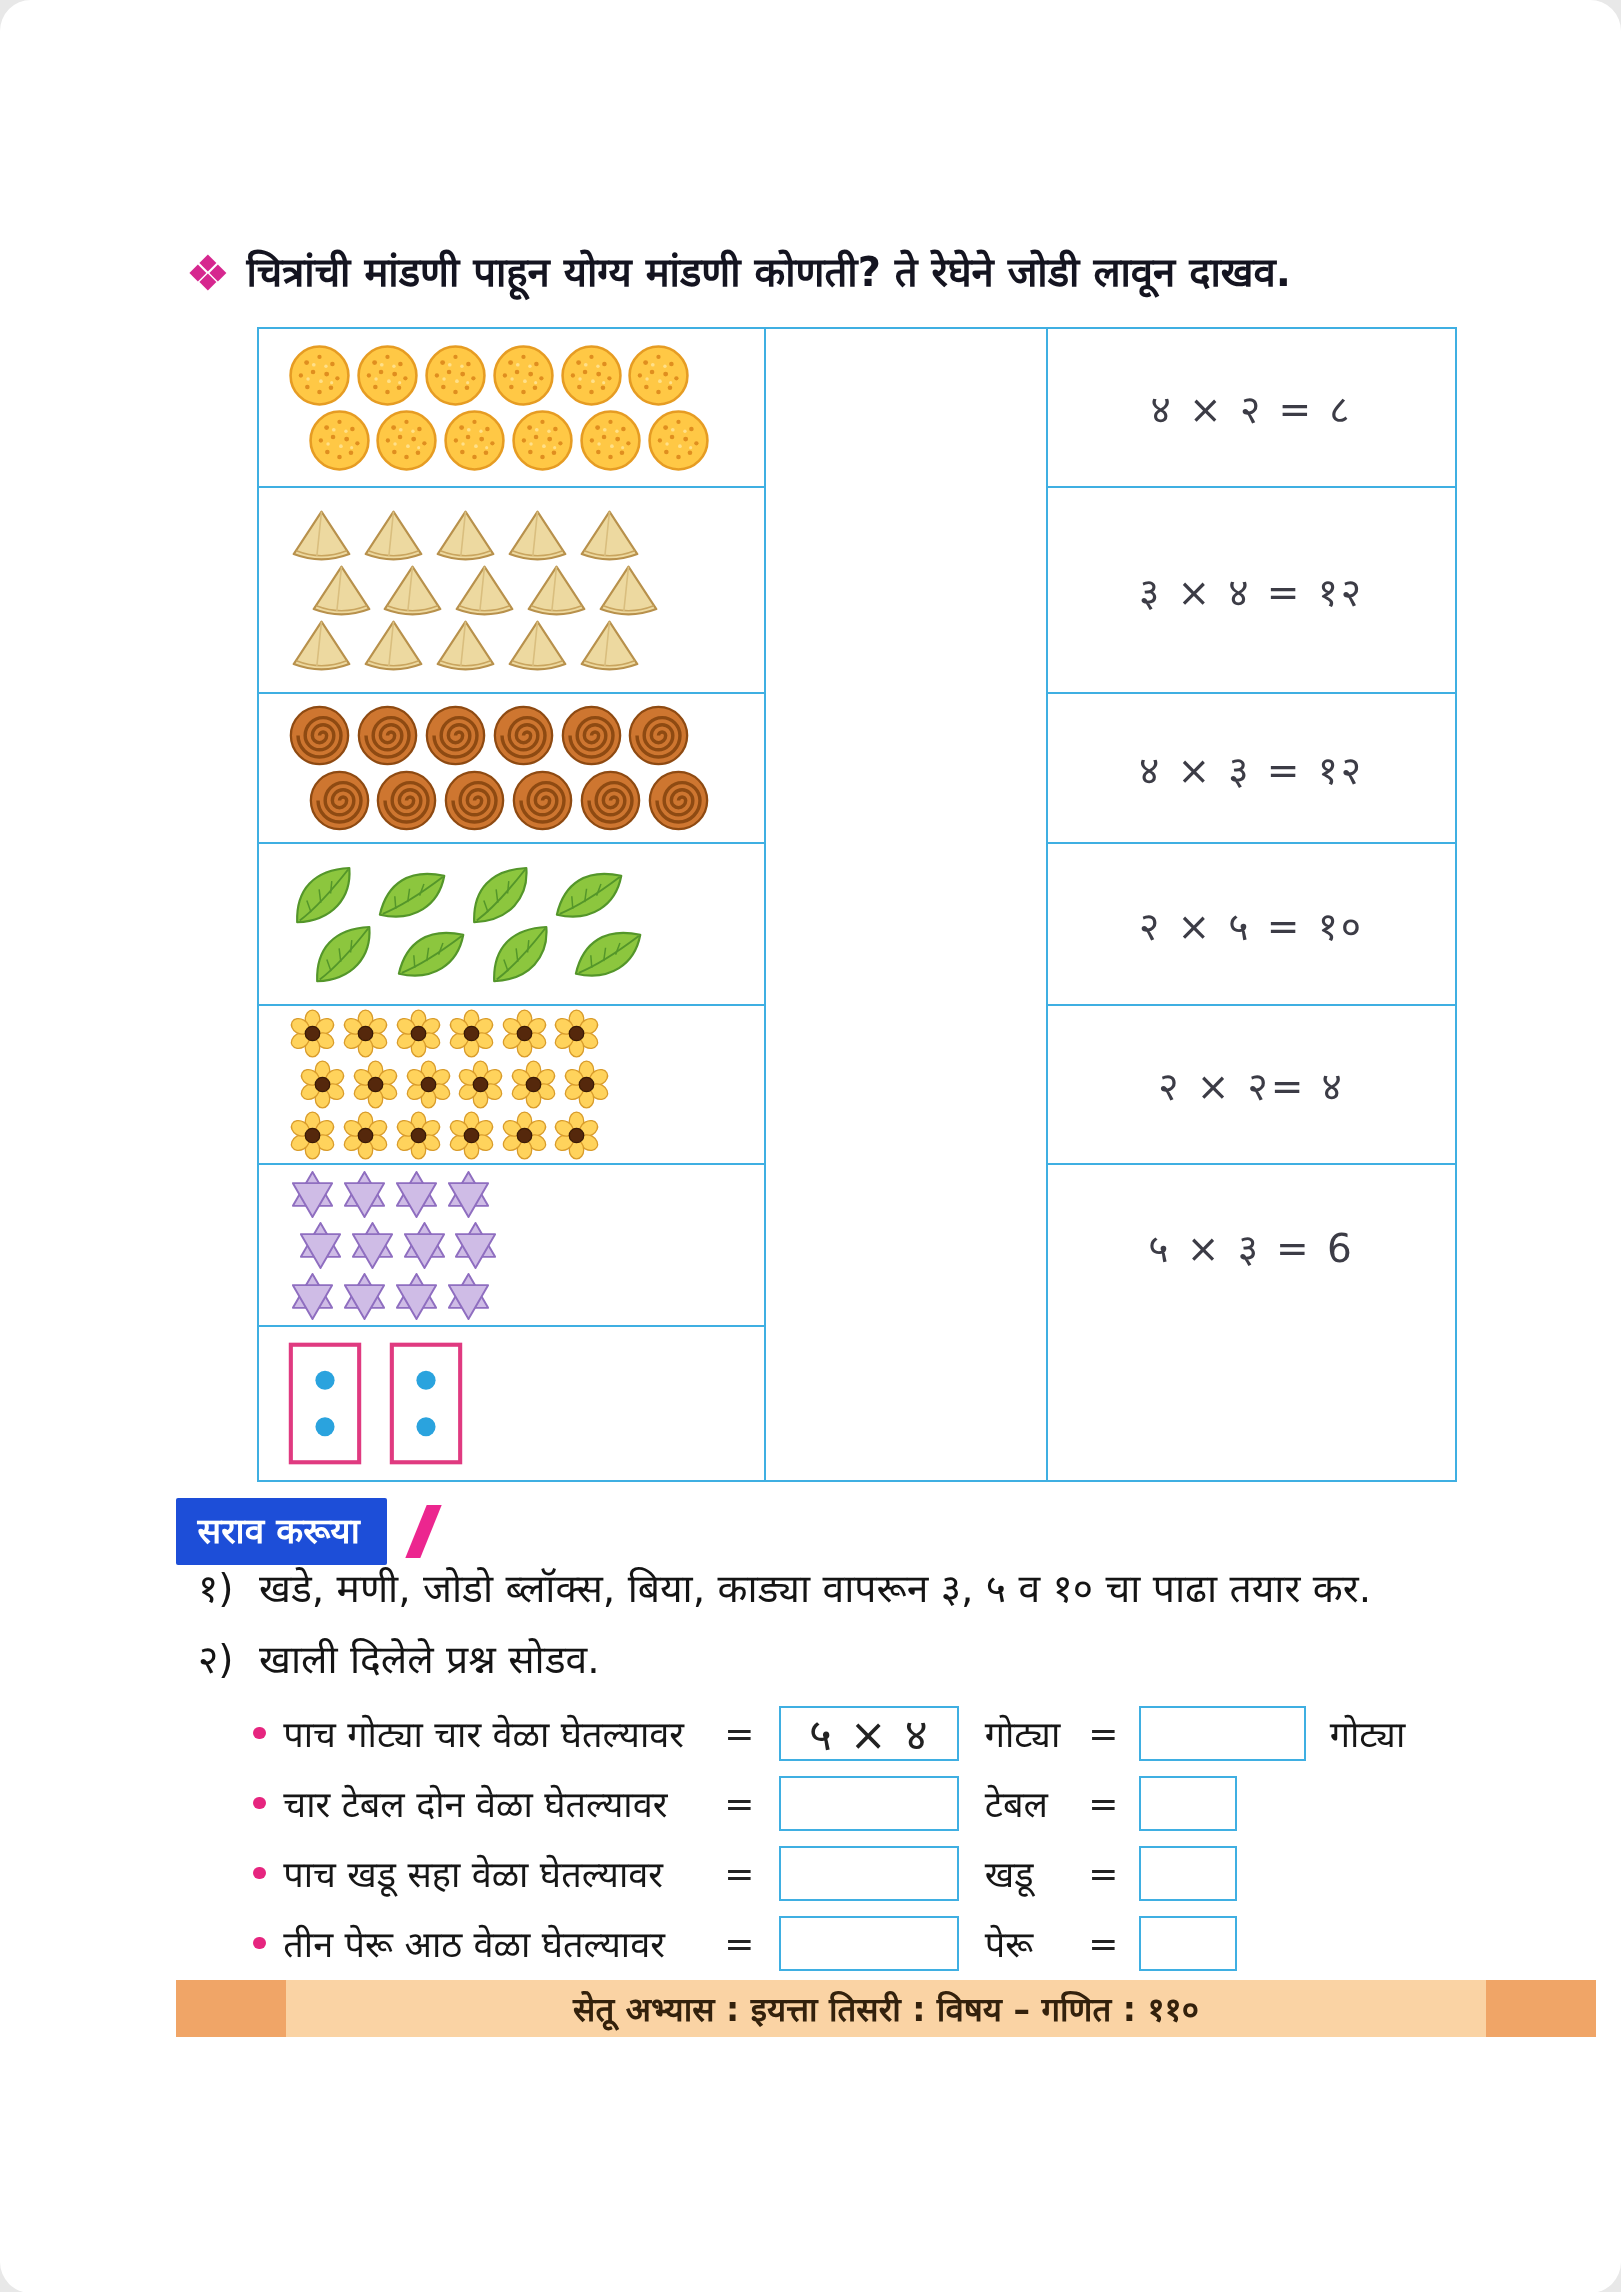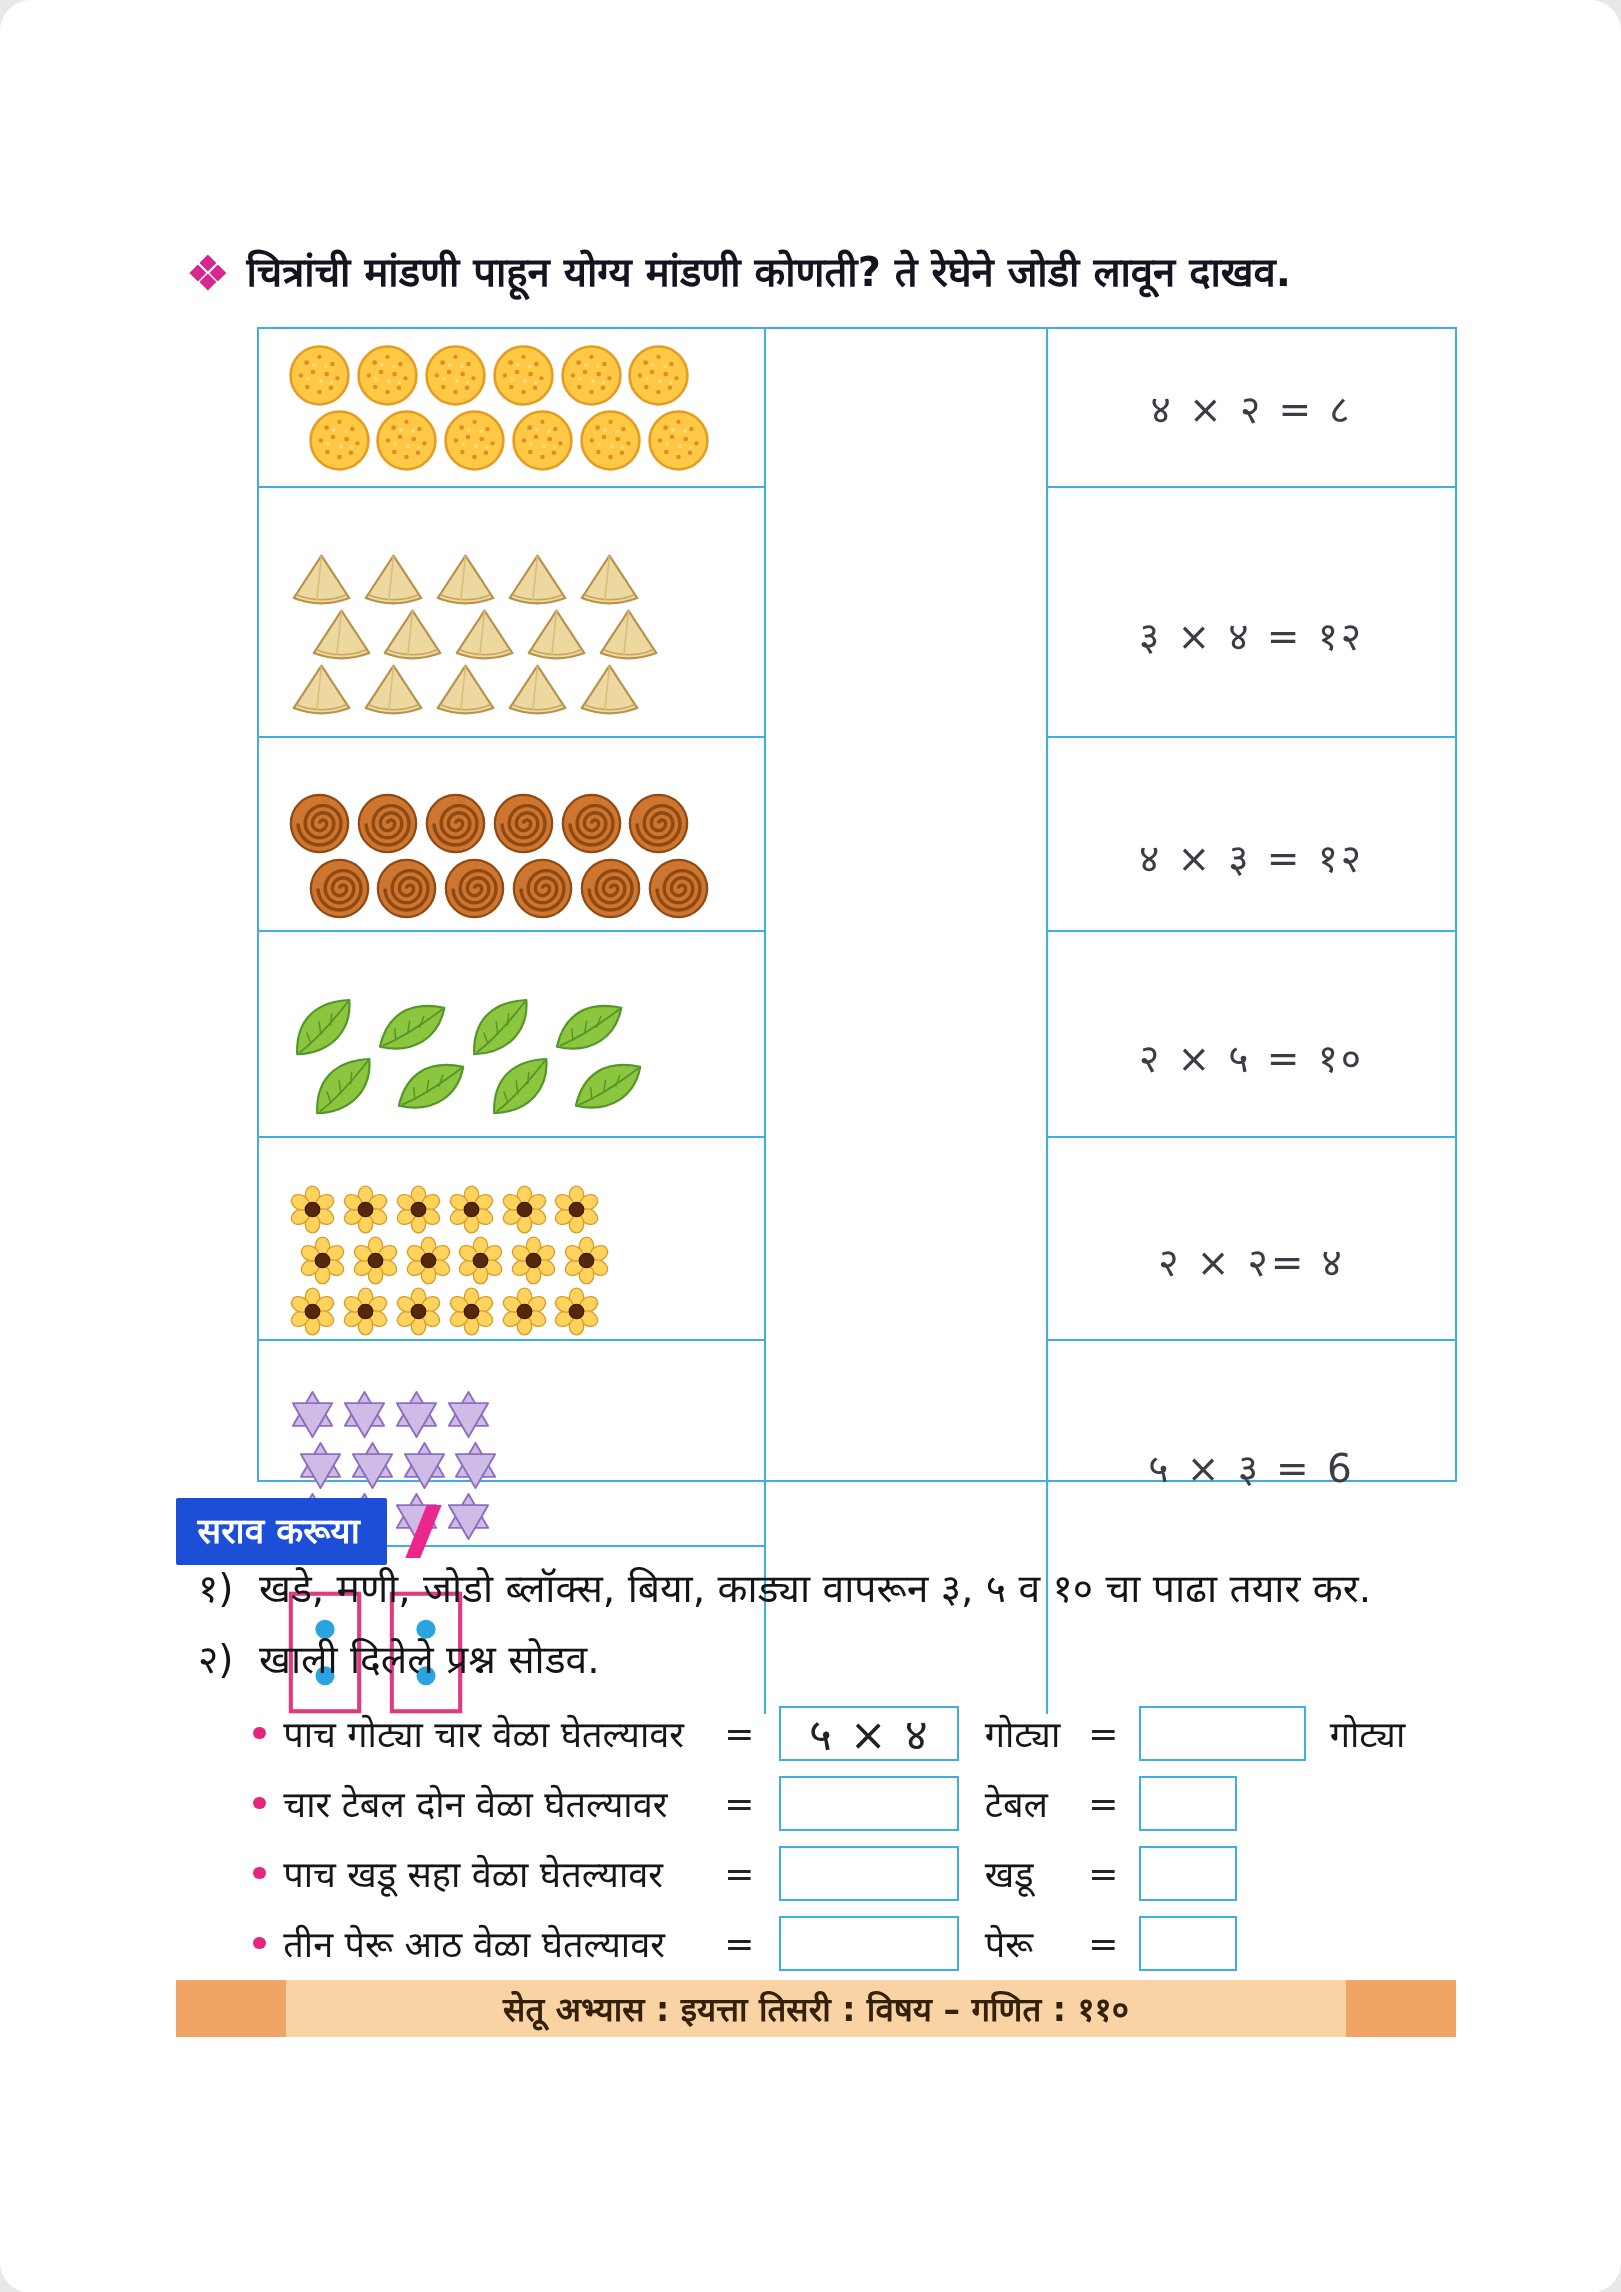--- a/index.html
+++ b/index.html
@@ -43,21 +43,20 @@
     left: 257px; top: 327px;
     width: 1200px; height: 1155px;
     border: 2px solid #3fafe2;
     display: grid;
     grid-template-columns: 505px 284px 1fr;
     background: #fff;
   }
   .col-pictures, .col-equations {
     display: grid;
     grid-template-rows: 159px 206px 150px 162px 159px 162px 1fr;
-    gap: 44px;
   }
   .col-middle { border-left: 2px solid #3fafe2; border-right: 2px solid #3fafe2; }
   .pic-cell {
     border-bottom: 2px solid #3fafe2;
     display: flex; flex-direction: column; justify-content: center;
     padding-left: 29px; gap: 2px; overflow: hidden;
   }
   .eq-cell {
     border-bottom: 2px solid #3fafe2;
     display: flex; align-items: center; justify-content: center;
@@ -116,21 +115,21 @@
   .p-box1 { width: 180px; flex: 0 0 180px; }
   .p-unit { width: 129px; flex: 0 0 129px; padding-left: 25.5px; }
   .p-eq2 { width: 51px; flex: 0 0 51px; color: #222; }
   .p-box2 { width: 98px; flex: 0 0 98px; }
   .has-unit2 .p-box2 { width: 167px; flex: 0 0 167px; }
   .p-unit2 { padding-left: 23.5px; }
 
   
   .footer {
     position: absolute; left: 176px; top: 1980px;
-    width: 1280px; height: 57px;
+    width: 1420px; height: 57px;
     display: flex;
   }
   .f-cap { width: 110px; flex: 0 0 110px; background: #f0a567; }
   .f-mid {
     flex: 1; background: #fad3a4;
     display: flex; align-items: center; justify-content: center;
     font-size: 33px; font-weight: 700; color: #33210c;
   }
 </style>
 </head>

